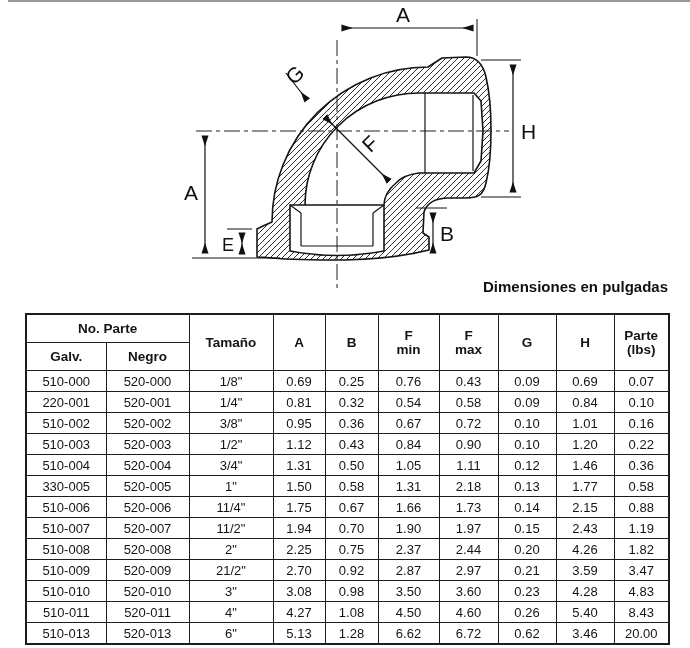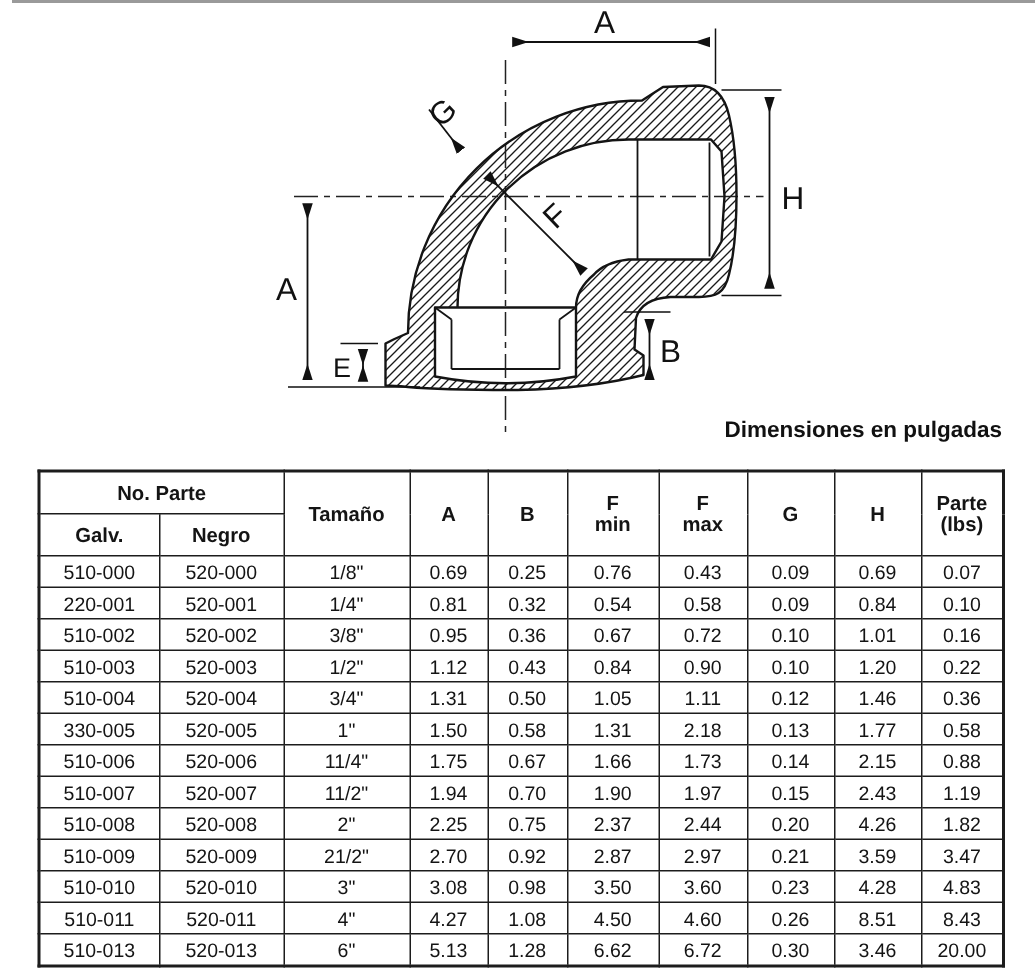--- a/index.html
+++ b/index.html
@@ -271,29 +271,29 @@
       </tr>
       <tr>
         <td>510-011</td>
         <td>520-011</td>
         <td>4"</td>
         <td>4.27</td>
         <td>1.08</td>
         <td>4.50</td>
         <td>4.60</td>
         <td>0.26</td>
-        <td>8.51</td>
+        <td>5.40</td>
         <td>8.43</td>
       </tr>
       <tr>
         <td>510-013</td>
         <td>520-013</td>
         <td>6"</td>
         <td>5.13</td>
         <td>1.28</td>
         <td>6.62</td>
         <td>6.72</td>
-        <td>0.30</td>
+        <td>0.62</td>
         <td>3.46</td>
         <td>20.00</td>
       </tr>
     </tbody>
 </table>
 
 </body></html>

